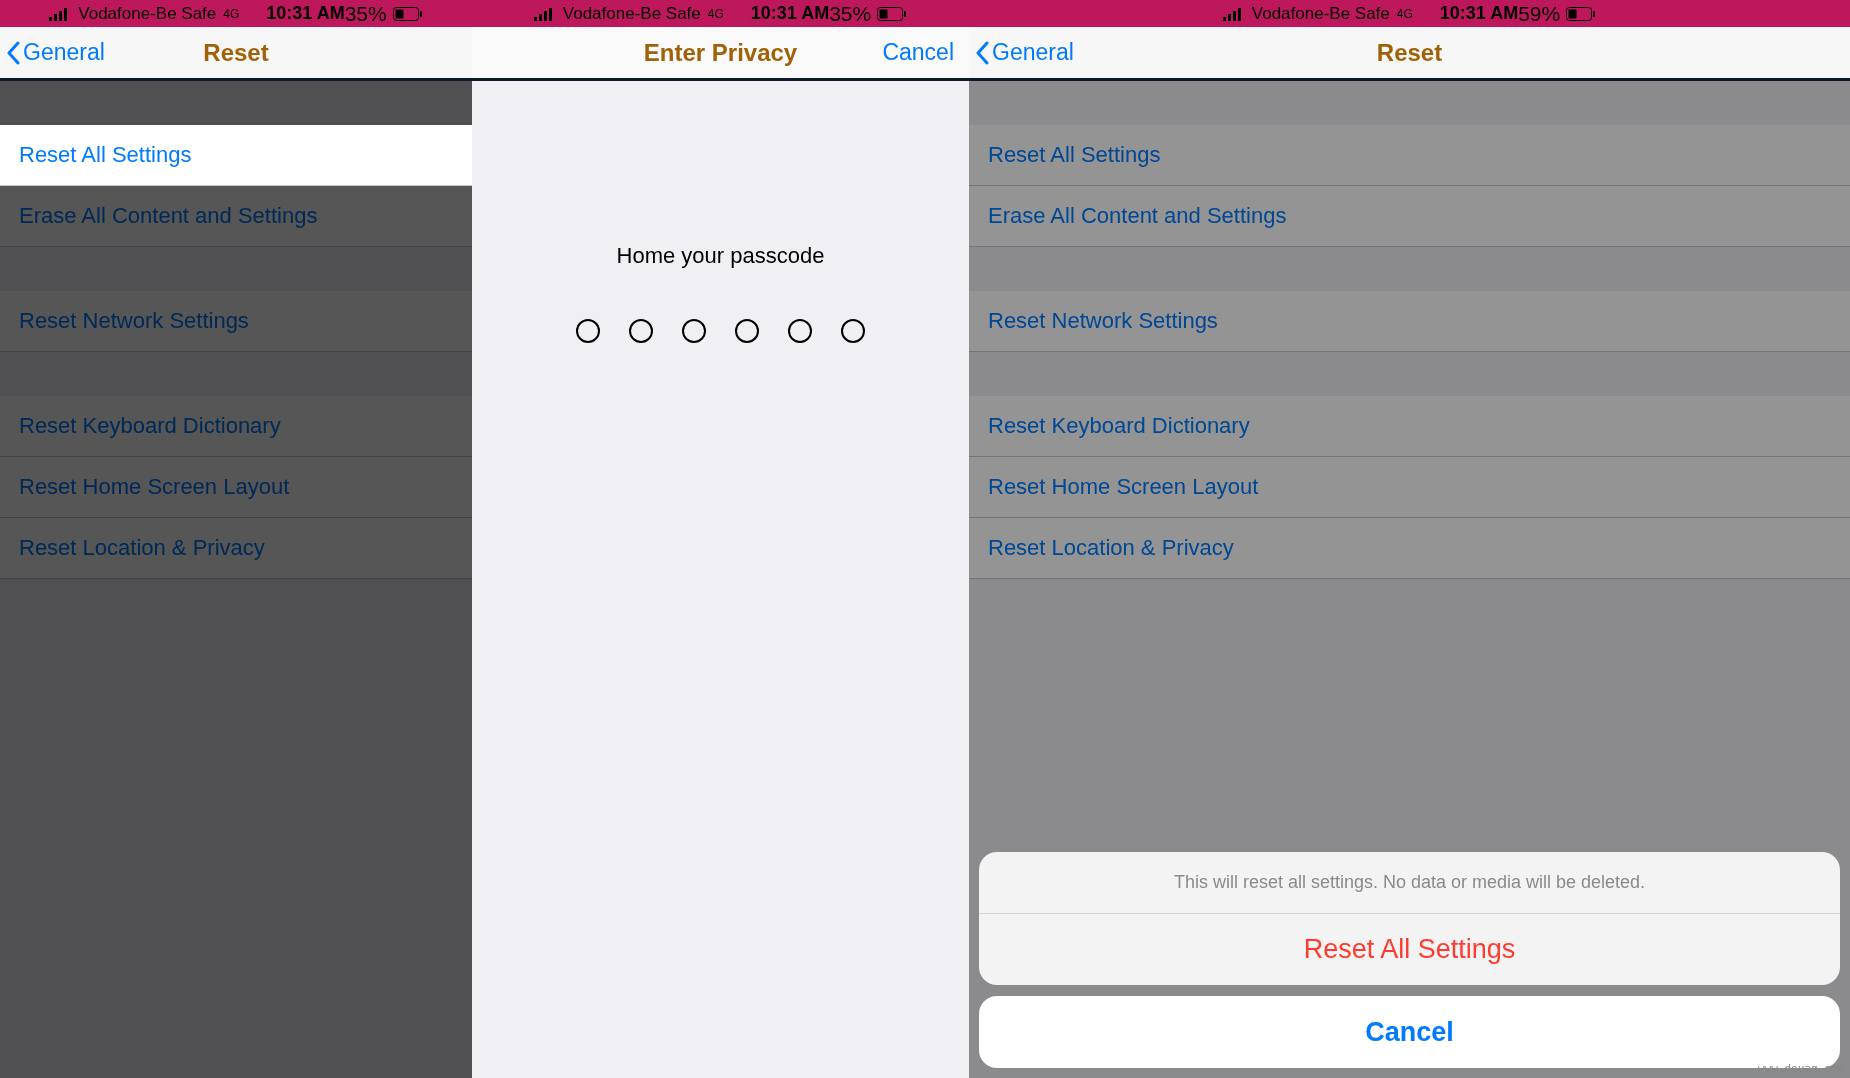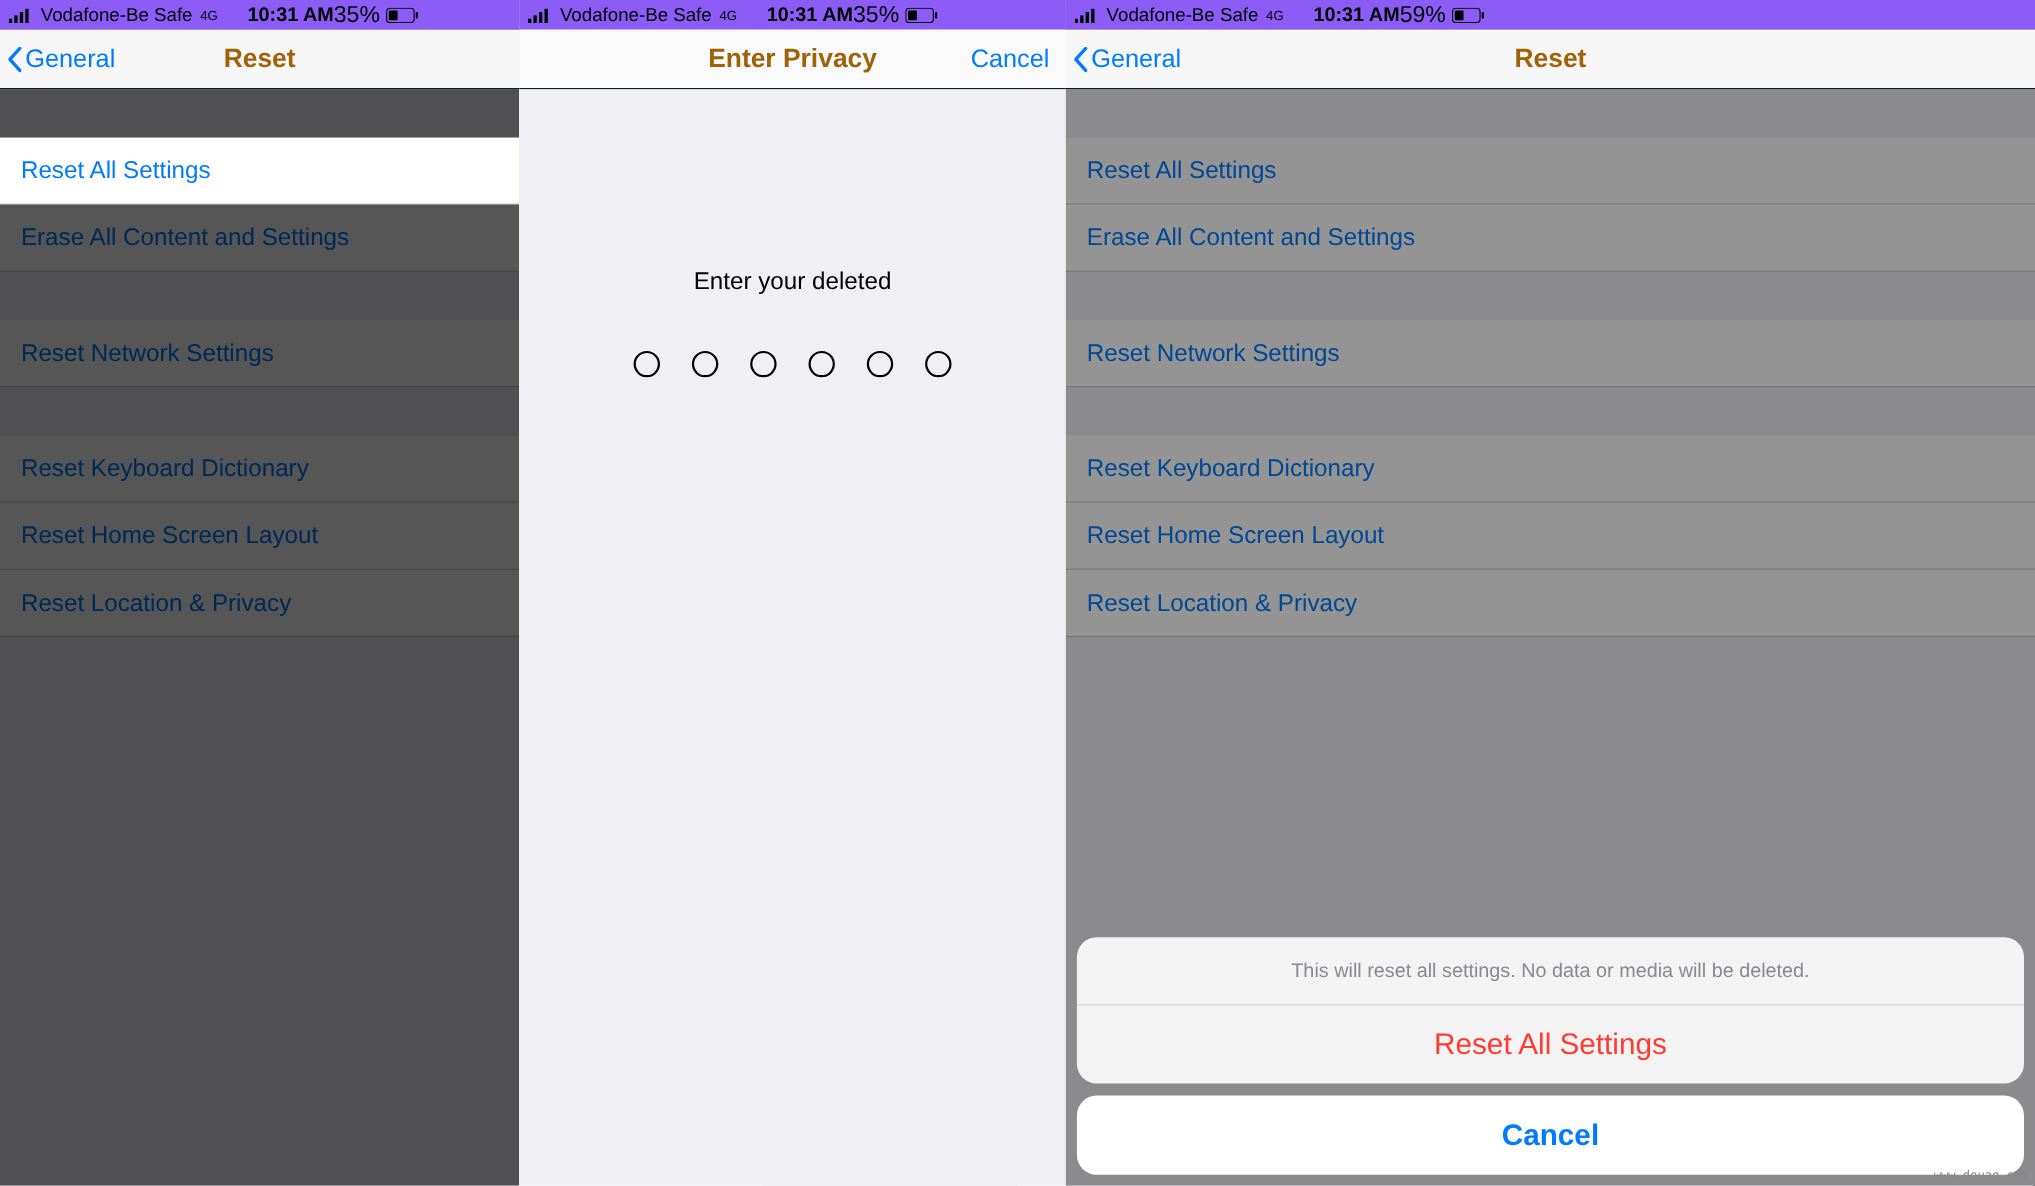--- a/index.html
+++ b/index.html
@@ -4,31 +4,31 @@
   <style>
     * { margin: 0; padding: 0; box-sizing: border-box; font-family: -apple-system, "Helvetica Neue", Helvetica, Arial, sans-serif; -webkit-font-smoothing: antialiased; }
     body { display: flex; width: 1850px; height: 1078px; background: #fff; overflow: hidden; }
     .screen { position: relative; height: 100%; }
     .screen-1 { width: 472px; }
     .screen-2 { width: 497px; }
     .screen-3 { width: 472px; flex-grow: 1; }
     .dim-overlay { position: absolute; inset: 0; background: rgba(0,0,0,0.42); pointer-events: none; }
 
     
-    .status-bar { height: 27px; display: flex; align-items: center; justify-content: flex-start; padding: 0 8px; font-size: 18px; font-weight: 500; color: #000; background: #8b5cf6; position: relative; z-index: 1; }
+    .status-bar { height: 27px; display: flex; align-items: center; justify-content: center; padding: 0 8px; font-size: 18px; font-weight: 500; color: #000; background: #be185d; position: relative; z-index: 1; }
     .status-left { display: flex; align-items: center; gap: 7px; }
     .status-right { display: flex; align-items: center; gap: 6px; }
     .signal-icon svg, .battery-icon svg { display: block; }
     .carrier { font-size: 17px; }
     .network { font-size: 12px; }
     .time { font-size: 18px; font-weight: 600; margin-left: 20px; }
     .battery-pct { font-size: 21px; }
 
     
-    .nav-bar { height: 54px; background: #f7f7f7; border-bottom: 1px solid #0f172a; display: flex; align-items: center; position: relative; z-index: 1; }
+    .nav-bar { height: 54px; background: #f7f7f7; border-bottom: 3px solid #0f172a; display: flex; align-items: center; position: relative; z-index: 1; }
     .nav-back { display: flex; align-items: center; gap: 2px; color: #007aff; font-size: 23px; padding-left: 6px; }
     .nav-back svg { stroke: #007aff; }
     .nav-title { position: absolute; left: 0; right: 0; text-align: center; font-size: 24px; font-weight: 600; color: #a16207; pointer-events: none; }
     .nav-right { margin-left: auto; color: #007aff; font-size: 23px; padding-right: 15px; }
 
     
     .list-bg { background: #efeff4; height: calc(100% - 81px); position: relative; z-index: 0; }
     .group-gap { height: 44px; }
     .group-gap-small { height: 44px; }
     .row { height: 61px; background: #fff; display: flex; align-items: center; padding: 0 19px; font-size: 22px; color: #007aff; border-bottom: 1px solid #c8c7cc; }
@@ -138,21 +138,21 @@
       </span>
     </div>
   </div>
 
   <div class="nav-bar plain">
     <div class="nav-title">Enter Privacy</div>
     <div class="nav-right">Cancel</div>
   </div>
 
   <div class="passcode-body">
-    <div class="passcode-prompt">Enter your deleted</div>
+    <div class="passcode-prompt">Home your passcode</div>
     <div class="passcode-dots">
       <div class="passcode-dot"></div>
       <div class="passcode-dot"></div>
       <div class="passcode-dot"></div>
       <div class="passcode-dot"></div>
       <div class="passcode-dot"></div>
       <div class="passcode-dot"></div>
     </div>
   </div>
 </div>

